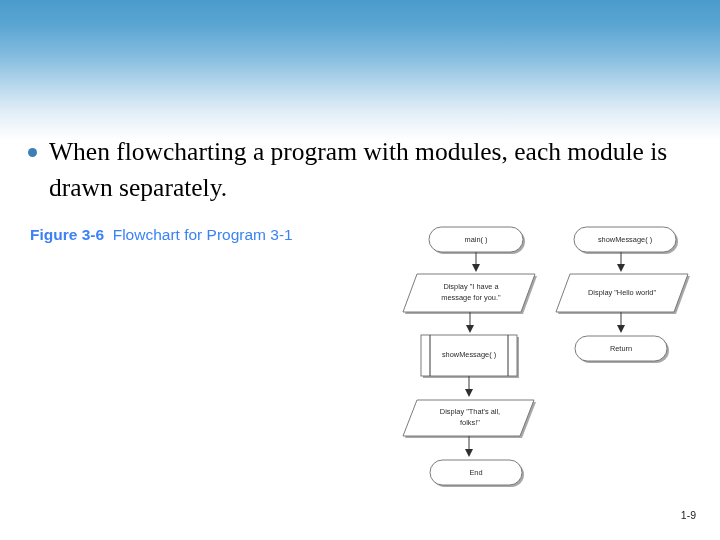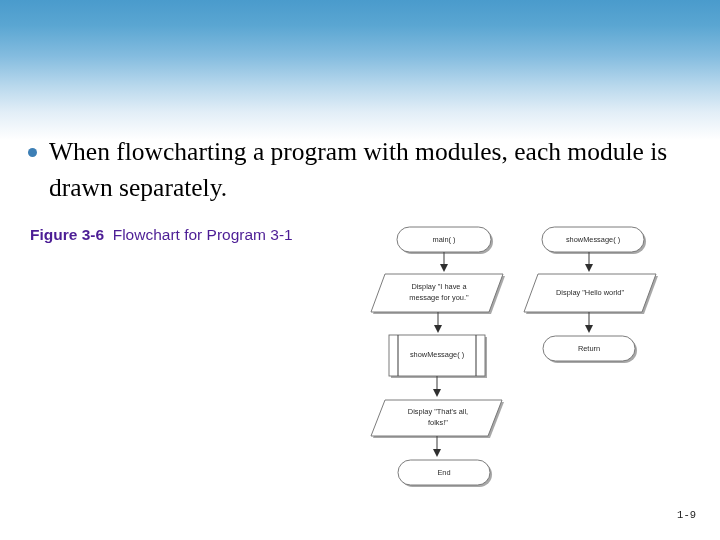--- a/index.html
+++ b/index.html
@@ -76,29 +76,29 @@
   }
   
   .figure-caption {
     position: absolute;
     left: 30px;
     top: 224px;
     width: 300px;
     font-family: "Liberation Sans", sans-serif;
     font-size: 15.5px;
     line-height: 1.42;
-    color: #4c1d95;
+    color: #3b82f6;
   }
   .figure-caption .fig-label {
     font-weight: bold;
   }
   
   .flowchart {
     position: absolute;
-    left: 368px;
+    left: 400px;
     top: 222px;
     width: 306px;
     height: 272px;
   }
   .flowchart svg {
     display: block;
   }
   .fc-text {
     font-family: "Liberation Sans", sans-serif;
     font-size: 7.4px;
@@ -130,21 +130,21 @@
     top: 509px;
     font-family: "Liberation Serif", serif;
     font-size: 10.5px;
     color: #1a1a1a;
     white-space: nowrap;
   }
   .footer-pagenum {
     position: absolute;
     right: 24px;
     top: 509px;
-    font-family: Liberation Mono, monospace;
+    font-family: Liberation Sans, sans-serif;
     font-size: 10.5px;
     color: #1a1a1a;
     text-align: left;
   }
 </style>
 </head>
 <body>
 
 <div class="slide">
 

